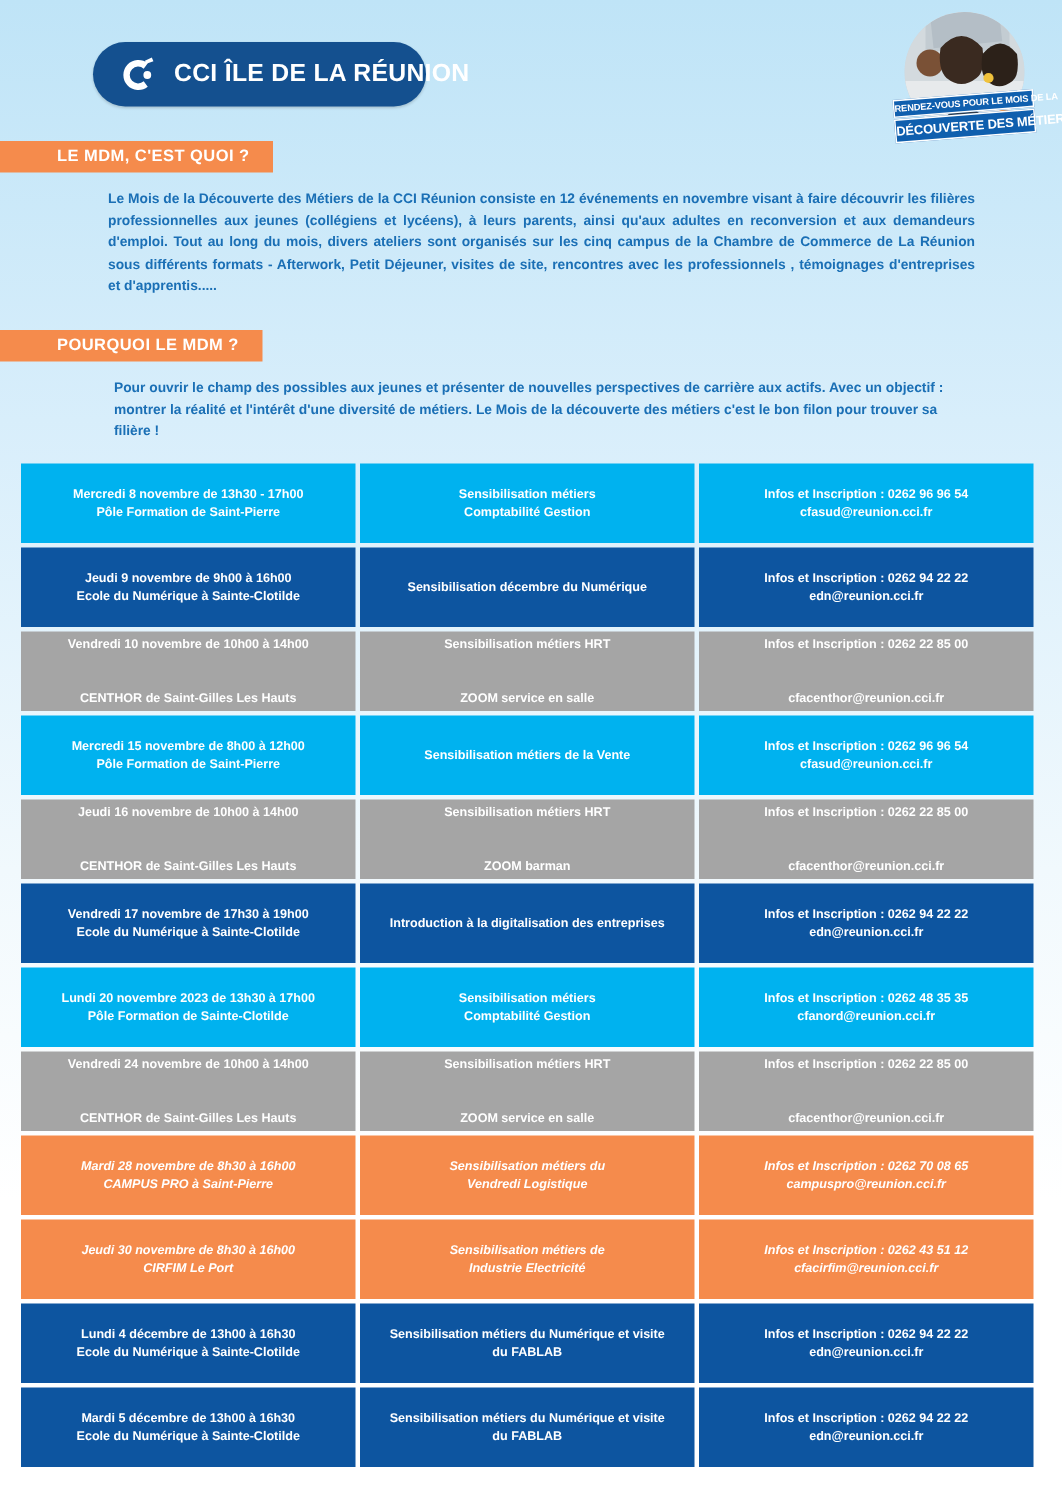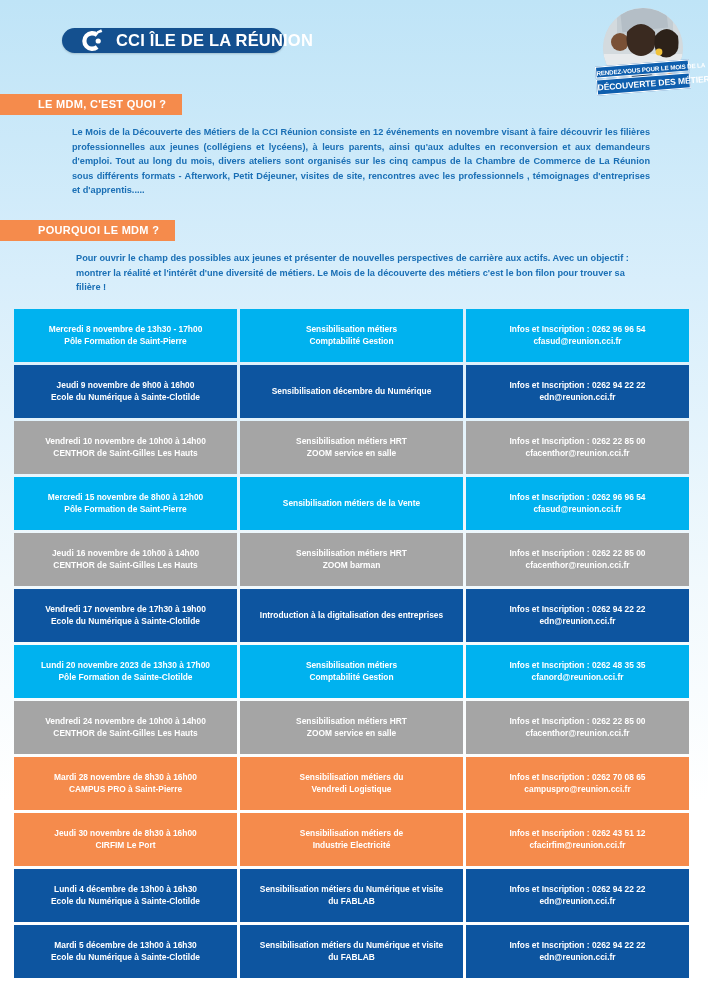--- a/index.html
+++ b/index.html
@@ -25,21 +25,21 @@
   
   .header {
     position: relative;
     height: 92px;
   }
   .logo-pill {
     position: absolute;
     left: 62px;
     top: 28px;
     width: 222px;
-    height: 25px;
+    height: 43px;
     background: #14508f;
     border-radius: 22px;
     display: flex;
     align-items: center;
     padding-left: 14px;
     box-sizing: border-box;
     box-shadow: 0 1px 2px rgba(0,0,0,0.18);
   }
   .logo-mark {
     width: 30px;
@@ -152,22 +152,22 @@
     font-size: 8.4px;
     font-weight: bold;
     line-height: 12.4px;
     padding: 2px 4px;
     box-sizing: border-box;
   }
   .cell .ln { display: block; white-space: nowrap; }
 
   .c-lightblue .cell { background: #00b2ef; }
   .c-darkblue  .cell { background: #0d55a0; }
-  .c-gray      .cell { background: #a5a5a5; }
-  .c-orange    .cell { background: #f58b4c; }
+  .c-gray      .cell { background: #a5a5a5; justify-content: space-between; }
+  .c-orange    .cell { background: #f58b4c; font-style: italic; }
 </style>
 </head>
 <body>
 
 <div id="page">
 
   <div class="header">
 
     <div class="logo-pill">
       <span class="logo-mark">

